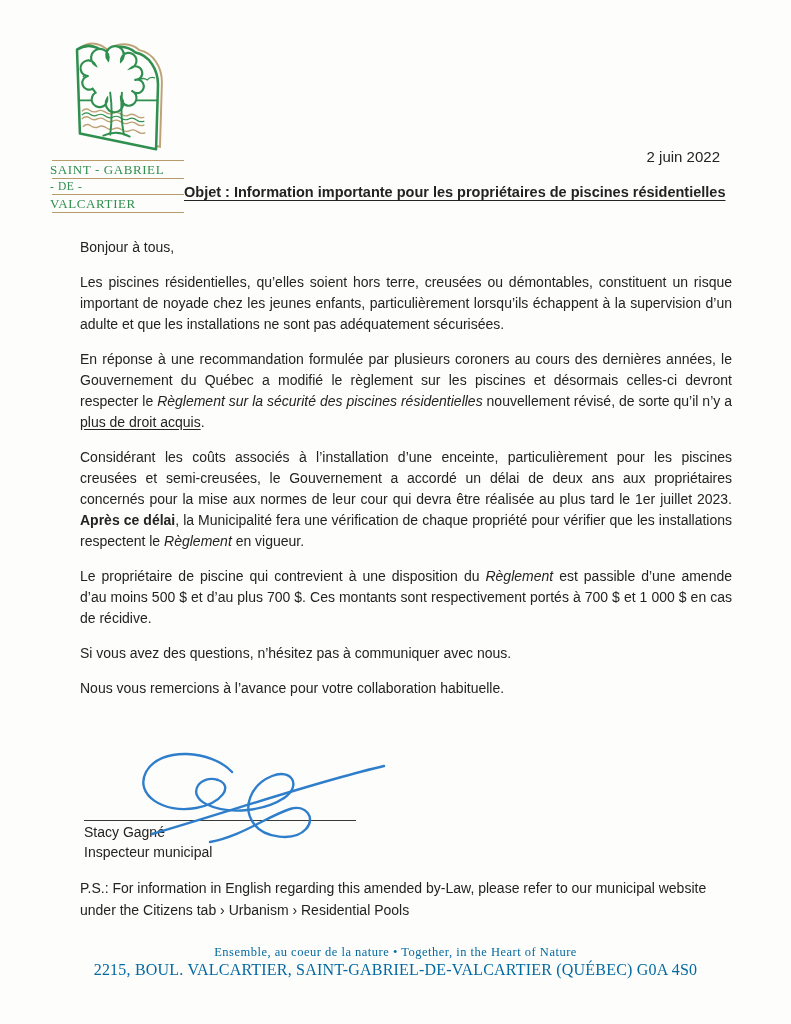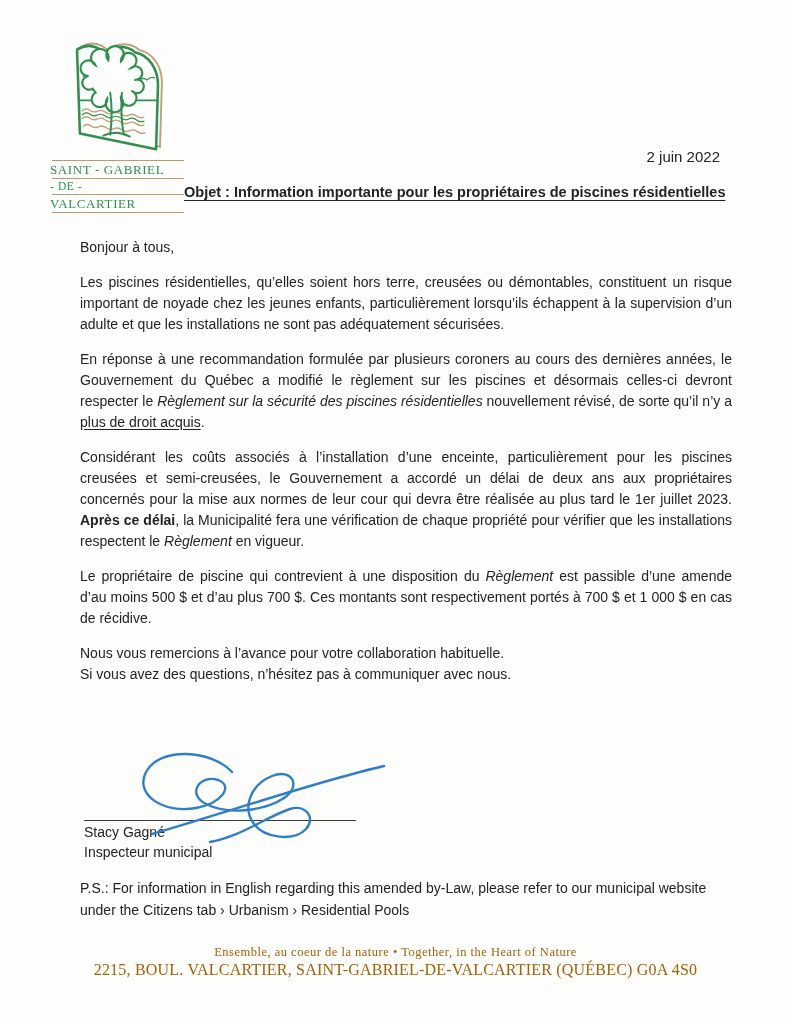--- a/index.html
+++ b/index.html
@@ -36,21 +36,21 @@
   .sig-block{position:absolute;left:80px;top:748px;width:330px;height:118px;font-size:14px;}
   .sig-svg{position:absolute;left:14px;top:0px;}
   .sig-line{position:absolute;left:4px;top:72px;width:272px;border-top:1.5px solid #3a3a3a;}
   .sig-name{position:absolute;left:4px;top:76px;}
   .sig-title{position:absolute;left:4px;top:96px;}
   
   .ps{position:absolute;left:80px;top:877px;width:652px;font-size:14px;line-height:22px;}
   
   .footer{
     position:absolute;left:0;top:944px;width:791px;text-align:center;
-    font-family:"Liberation Serif",serif;color:#a16207;
+    font-family:"Liberation Serif",serif;color:#0369a1;
   }
   .footer .f1{font-size:12.5px;letter-spacing:.5px;line-height:17px;}
   .footer .f2{font-size:16px;letter-spacing:.2px;line-height:18px;}
   .footer .f3{font-size:12.5px;line-height:17px;}
   .footer .f4{font-size:12.5px;line-height:17px;}
 </style>
 </head>
 <body>
 
 <div class="page">
@@ -109,22 +109,22 @@
 
     <p><span>Les piscines résidentielles, qu’elles soient hors terre, creusées ou démontables, constituent un risque important de noyade chez les jeunes enfants, particulièrement lorsqu’ils échappent à la supervision d’un adulte et que les installations ne sont pas adéquatement sécurisées.</span></p>
 
     <p><span>En réponse à une recommandation formulée par plusieurs coroners au cours des dernières années, le Gouvernement du Québec a modifié le règlement sur les piscines et désormais celles-ci devront respecter le </span><span class="it">Règlement sur la sécurité des piscines résidentielles</span><span> nouvellement révisé, de sorte qu’il n’y a </span><span class="ul">plus de droit acquis</span><span>.</span></p>
 
     <p><span>Considérant les coûts associés à l’installation d’une enceinte, particulièrement pour les piscines creusées et semi-creusées, le Gouvernement a accordé un délai de deux ans aux propriétaires concernés pour la mise aux normes de leur cour qui devra être réalisée au plus tard le 1er juillet 2023. </span><span class="bd">Après ce délai</span><span>, la Municipalité fera une vérification de chaque propriété pour vérifier que les installations respectent le </span><span class="it">Règlement</span><span> en vigueur.</span></p>
 
     <p><span>Le propriétaire de piscine qui contrevient à une disposition du </span><span class="it">Règlement</span><span> est passible d’une amende d’au moins 500 $ et d’au plus 700 $. Ces montants sont respectivement portés à 700 $ et 1 000 $ en cas de récidive.</span></p>
 
 
+    <p class="no-just">Si vous avez des questions, n’hésitez pas à communiquer avec nous.</p>
     <p class="no-just" style="margin-bottom:0;">Nous vous remercions à l’avance pour votre collaboration habituelle.</p>
-    <p class="no-just">Si vous avez des questions, n’hésitez pas à communiquer avec nous.</p>
   </div>
 
   <div class="sig-block">
     <div class="sig-line"></div>
     <div class="sig-name">Stacy Gagné</div>
     <div class="sig-title">Inspecteur municipal</div>
     <svg class="sig-svg" width="300" height="105" viewBox="0 0 300 105">
       <g stroke="#2e7ecb" stroke-width="2.4" fill="none" stroke-linecap="round">
         <path d="M138,24 C118,2 66,-2 52,24 C40,47 70,66 102,60 C128,55 140,38 124,32 C106,26 92,46 112,56 C136,68 172,62 190,50"></path>
         <path d="M190,50 C208,38 198,20 178,28 C156,37 148,60 160,76 C170,90 200,94 212,81 C222,70 212,56 196,61 C172,69 148,88 116,94"></path>

